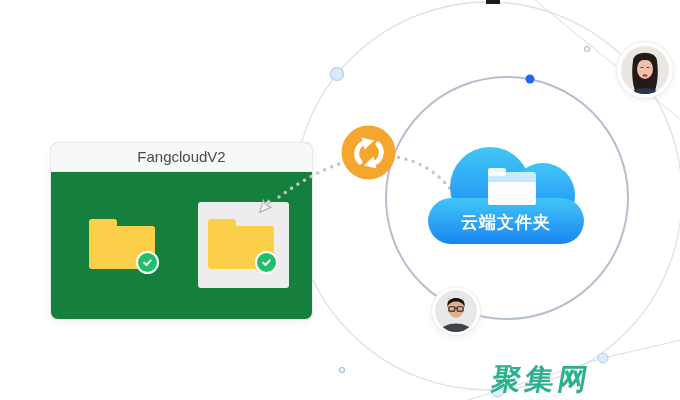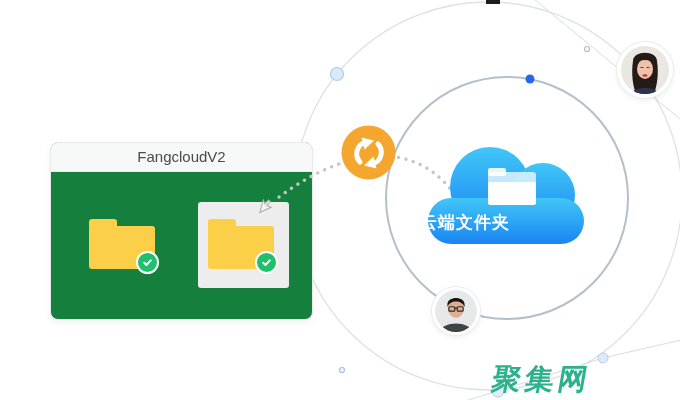--- a/index.html
+++ b/index.html
@@ -49,21 +49,21 @@
     border:2px solid #ffffff;display:flex;align-items:center;justify-content:center;
   }
 
   
   #dots{left:0;top:0;z-index:3;}
   #cursor{left:255px;top:196px;z-index:3;transform:rotate(-115deg);}
 
   
   #cloud{left:420px;top:138px;z-index:4;}
   .cloud-label{
-    left:420px;top:211px;width:172px;z-index:5;
+    left:420px;top:211px;width:172px;text-align:center;z-index:5;
     color:#ffffff;font-size:17px;font-weight:bold;letter-spacing:1px;
   }
 
   
   #sync{left:341px;top:125px;z-index:5;}
 
   
   .avatar{
     border-radius:50%;background:#ffffff;z-index:6;
     box-shadow:0 0 0 1px #ededed, 0 2px 6px rgba(0,0,0,.08);

